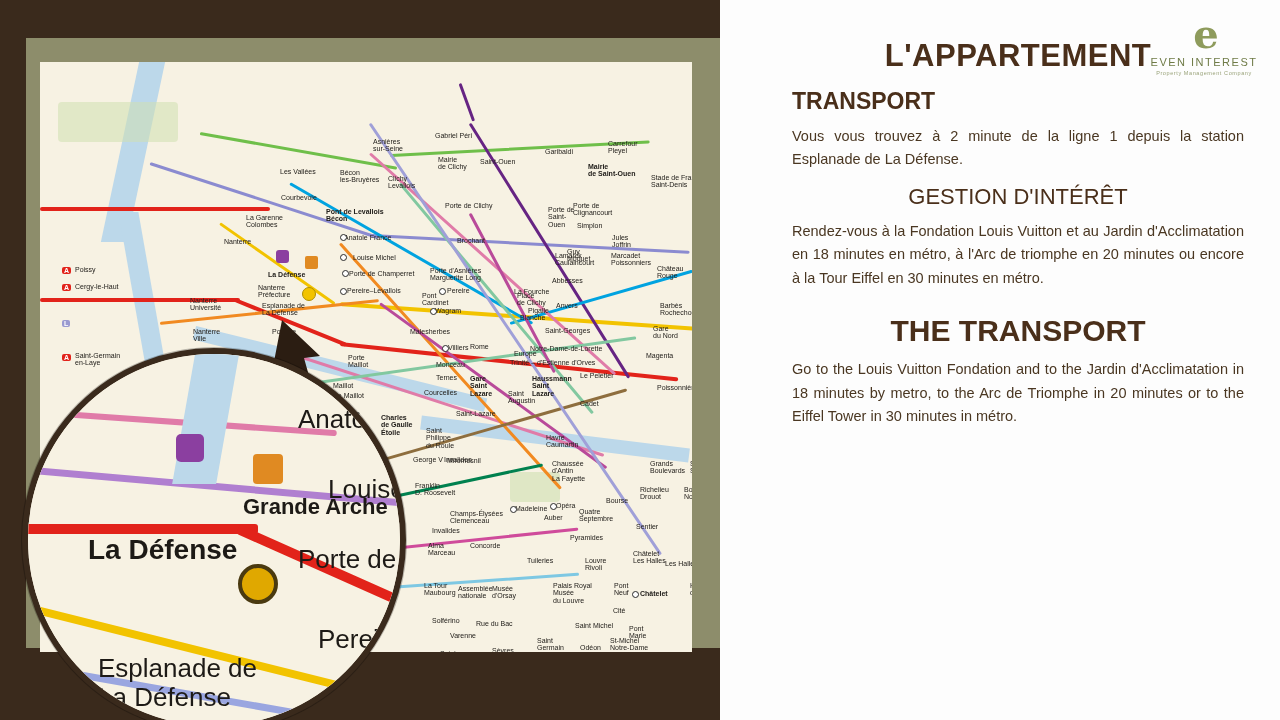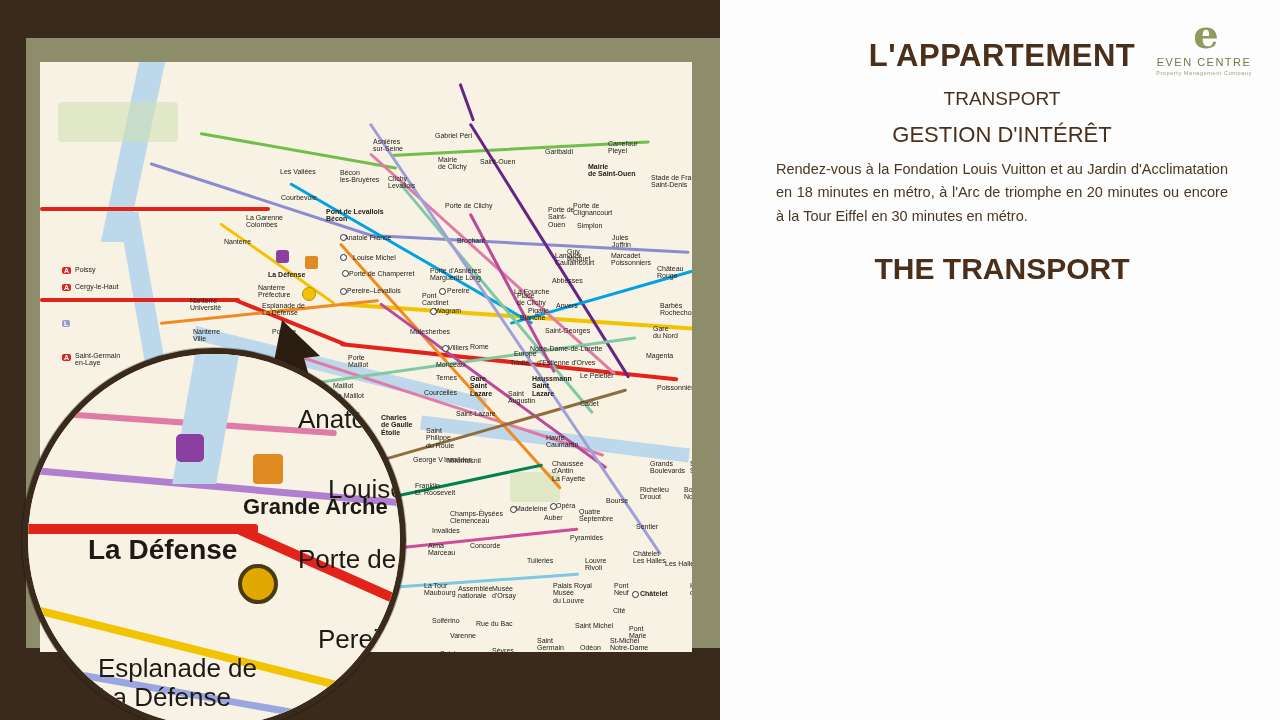--- a/index.html
+++ b/index.html
@@ -25,23 +25,23 @@
   .arrow{position:absolute;left:228px;top:250px;width:70px;height:110px;}
   .arrow svg{display:block;}
 
   
   .right{position:absolute;left:720px;top:0;width:560px;height:720px;background:#fdfdfd;}
   .logo{position:absolute;right:22px;top:14px;width:108px;height:70px;text-align:center;}
   .logo .mark{font-size:40px;line-height:40px;color:#8e9b5c;font-family:"DejaVu Serif",serif;font-weight:bold;letter-spacing:-4px;}
   .logo .name{font-size:11px;color:#6f7b47;letter-spacing:1.5px;margin-top:2px;}
   .logo .tag{font-size:5.5px;color:#9aa37a;letter-spacing:.6px;margin-top:2px;}
 
-  .rc{position:absolute;left:56px;top:0;width:452px;}
+  .rc{position:absolute;left:72px;top:0;width:452px;}
   h1.big{font-size:31px;font-weight:bold;color:#4a2f1a;text-align:center;margin:38px 0 0 0;letter-spacing:.5px;}
-  h2.sub{font-size:19px;font-weight:normal;color:#4a2f1a;text-align:center;margin:14px 0 0 0;}
+  h2.sub{font-size:23px;font-weight:bold;color:#4a2f1a;margin:14px 0 0 0;}
   h2.subb{font-size:22px;font-weight:normal;color:#4a2f1a;text-align:center;margin:12px 0 0 0;}
   p.body{font-size:14.5px;color:#4a3722;line-height:1.62;text-align:justify;margin:10px 0 0 0;}
   h1.big2{font-size:30px;font-weight:bold;color:#4a2f1a;text-align:center;margin:24px 0 0 0;}
 
   
   .ln{position:absolute;transform-origin:0 50%;border-radius:3px;}
   .lbl{position:absolute;font-size:7px;color:#23201c;font-family:"Liberation Sans",sans-serif;line-height:1.05;white-space:nowrap;}
   .lbl.b{font-weight:bold;}
   .sta{position:absolute;width:5px;height:5px;border:1.2px solid #2b2b2b;background:#fff;border-radius:50%;}
   .rer{position:absolute;font-size:7px;font-weight:bold;color:#fff;padding:0 2px;border-radius:2px;}
@@ -289,27 +289,29 @@
         <div style="position:absolute;left:620px;top:660px;font-size:26px;color:#1d1a16;">Pereire – Levallo</div>
 
       </div>
     </div>
   </div>
 
   <div class="right">
 
     <div class="logo">
       <div class="mark">e</div>
-      <div class="name">EVEN CENTRE</div>
+      <div class="name">EVEN INTEREST</div>
       <div class="tag">Property Management Company</div>
     </div>
 
     <div class="rc">
       <h1 class="big">L'APPARTEMENT</h1>
       <h2 class="sub">TRANSPORT</h2>
+      <p class="body">Vous vous trouvez à 2 minute de la ligne 1 depuis la station Esplanade de La Défense.</p>
       <h2 class="subb">GESTION D'INTÉRÊT</h2>
       <p class="body">Rendez-vous à la Fondation Louis Vuitton et au Jardin d'Acclimatation  en 18 minutes en métro, à l'Arc de triomphe en 20 minutes ou encore à la Tour Eiffel en 30 minutes en métro.</p>
 
       <h1 class="big2">THE TRANSPORT</h1>
+      <p class="body">Go to the Louis Vuitton Fondation and to the Jardin d'Acclimatation in 18 minutes by metro, to the Arc de Triomphe  in 20 minutes or to the Eiffel Tower in 30 minutes in métro.</p>
     </div>
   </div>
 
 </div>
 
 </body></html>

